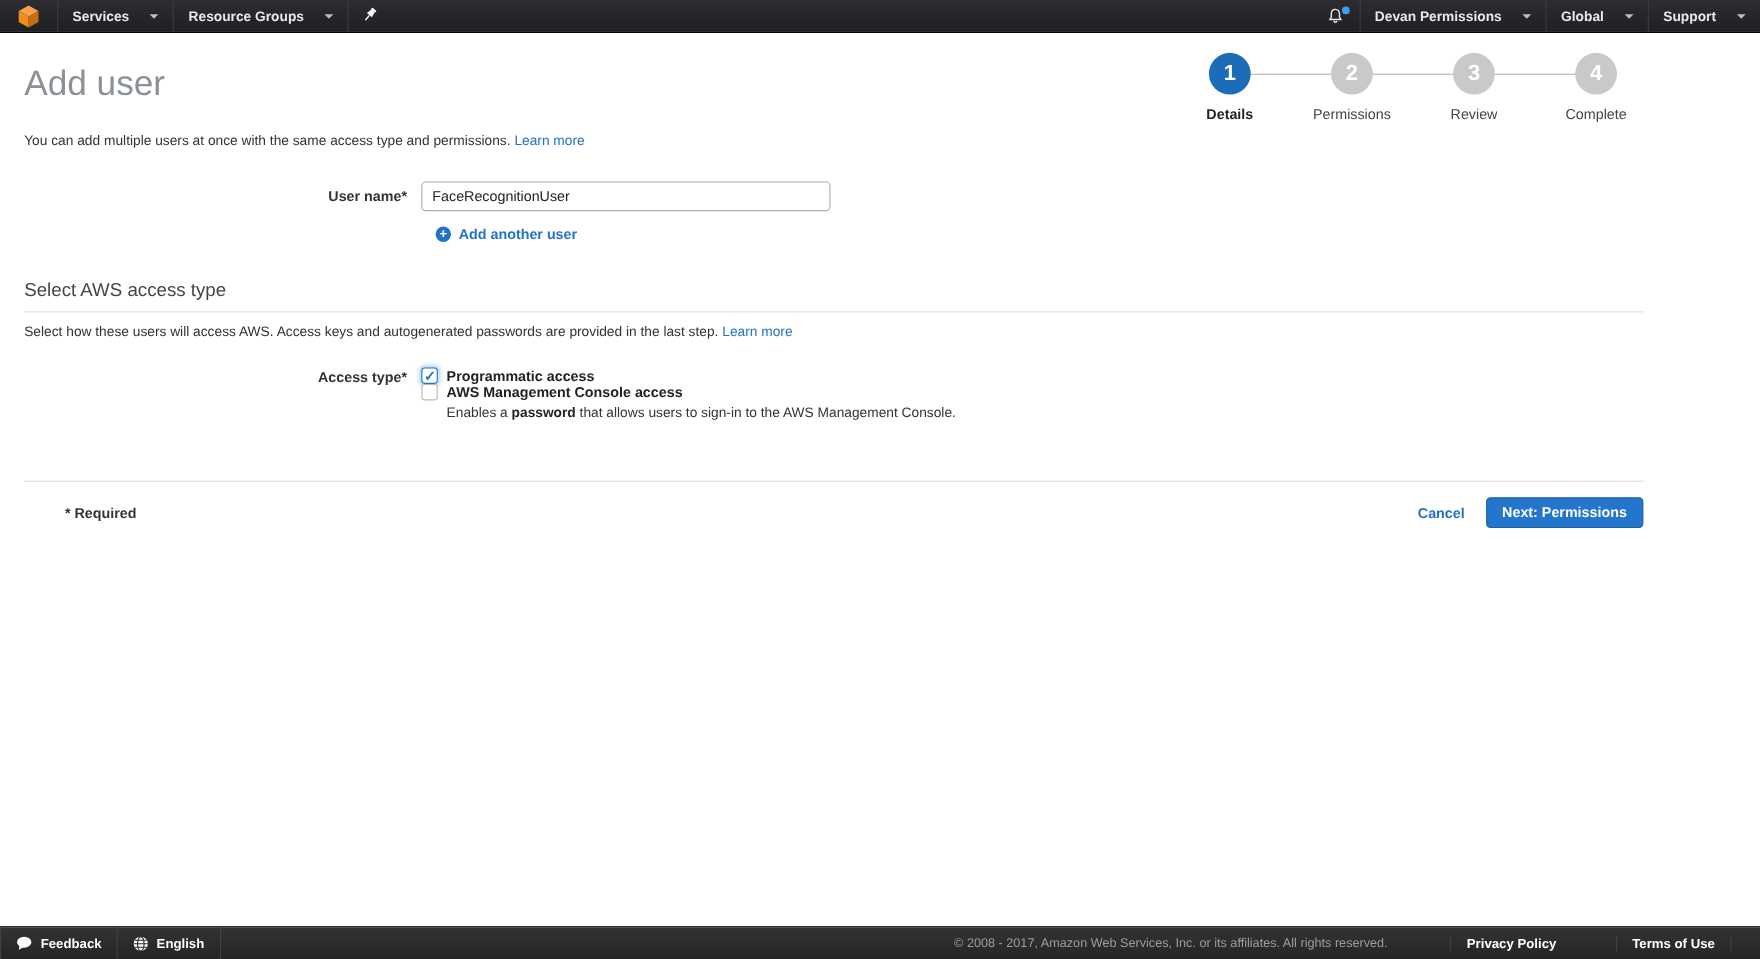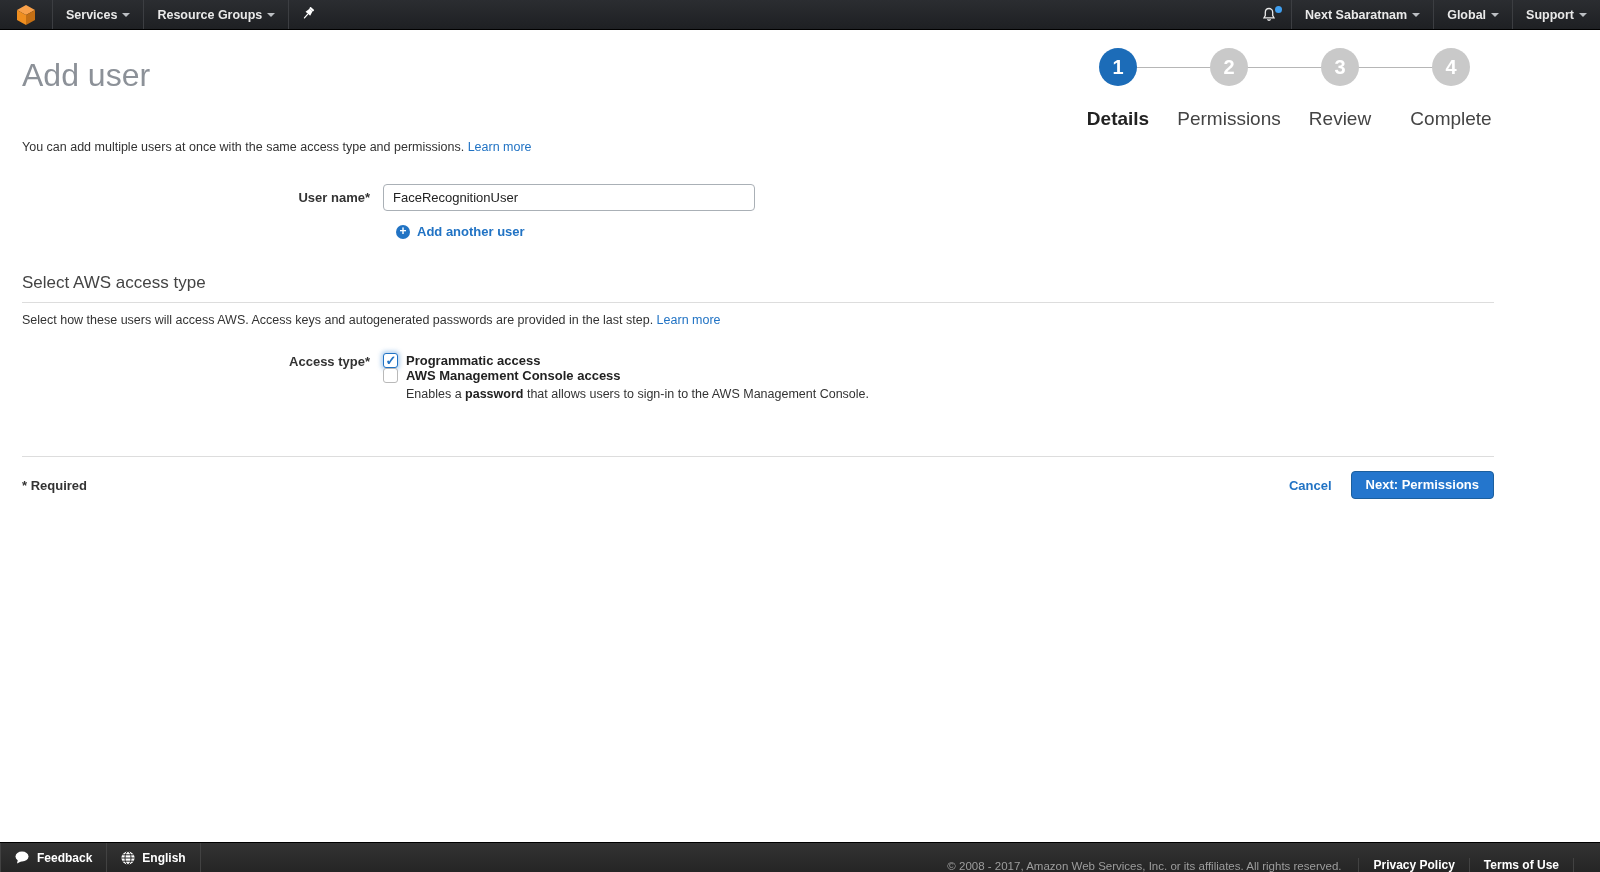--- a/index.html
+++ b/index.html
@@ -8,39 +8,39 @@
   .viewport { position: relative; width: 1600px; height: 872px; background: #fff; overflow: hidden; }
 
   
   .topnav {
     height: 30px; width: 100%;
     background: linear-gradient(180deg, #2b2d31 0%, #1e2023 100%);
     border-bottom: 1px solid #000;
     display: flex; align-items: stretch;
     color: #e9e9e9; font-size: 12.5px; font-weight: bold;
   }
-  .ncell { display: flex; align-items: center; gap: 5px; padding: 0 13px; cursor: pointer; }
+  .ncell { display: flex; align-items: center; gap: 19px; padding: 0 13px; cursor: pointer; }
   .nsep { width: 1px; background: #3c3e42; }
   .logo-cell { padding: 0 16px; }
   .caret { width: 0; height: 0; border-left: 4px solid transparent; border-right: 4px solid transparent; border-top: 4px solid #bcbfc3; display: inline-block; }
   .nav-right { margin-left: auto; display: flex; align-items: stretch; }
   .bell-wrap { position: relative; display: flex; align-items: center; padding: 0 14px; }
   .notif-dot { position: absolute; top: 6px; right: 9px; width: 7px; height: 7px; border-radius: 50%; background: #3f9ff0; }
 
   
   .page { padding: 0 106px 0 22px; }
   .page-header { display: flex; justify-content: space-between; }
   .page-title { margin-top: 27px; font-size: 32px; font-weight: 400; color: #8c9198; }
 
   .steps { margin-top: 18px; margin-right: 24px; position: relative; display: flex; gap: 73px; }
   .steps-line { position: absolute; top: 19px; left: 19px; right: 19px; height: 1px; background: #b6b6b6; }
   .step { width: 38px; display: flex; flex-direction: column; align-items: center; position: relative; }
   .step-circle { width: 38px; height: 38px; border-radius: 50%; background: #c9c9c9; color: #fff; font-size: 20px; font-weight: bold; text-align: center; line-height: 38px; }
   .step.active .step-circle { background: #1c6cb8; }
-  .step-label { margin-top: 22px; font-size: 19px; color: #444; white-space: nowrap; }
+  .step-label { margin-top: 10px; font-size: 13px; color: #444; white-space: nowrap; }
   .step.active .step-label { font-weight: bold; color: #222; }
 
   .section-heading { margin-top: 27px; font-size: 17px; font-weight: 400; color: #444; padding-bottom: 9px; border-bottom: 1px solid #ddd; }
   .section-desc { margin-top: 10px; font-size: 12.5px; color: #333; }
   a.link { color: #2173c4; text-decoration: none; cursor: pointer; }
 
   .form-row { display: flex; margin-top: 30px; }
   .form-label { width: 361px; text-align: right; padding-right: 13px; padding-top: 6px; font-size: 13px; font-weight: bold; color: #333; }
   .username-input { width: 372px; height: 27px; border: 1px solid #aab0b6; border-radius: 4px; padding: 0 9px; font-size: 13px; color: #222; font-family: "Liberation Sans", sans-serif; }
 
@@ -53,34 +53,34 @@
   .access-row .form-label { padding-top: 1px; }
   .option-head { display: flex; align-items: flex-start; gap: 8px; }
   .checkbox { width: 15px; height: 15px; min-width: 15px; border: 1px solid #b9b9b9; border-radius: 3px; background: #fff; position: relative; cursor: pointer; }
   .checkbox.checked { border-color: #2173c4; box-shadow: 0 0 4px 2px rgba(90,155,220,.45); }
   .checkbox.checked::after { content: "✓"; position: absolute; left: 1.5px; top: -1.5px; color: #2173c4; font-size: 13px; font-weight: bold; }
   .option-title { font-size: 13px; font-weight: bold; color: #222; cursor: pointer; }
   .option-desc { margin: 4px 0 9px 23px; font-size: 12.5px; color: #333; }
   .option-desc b { color: #222; }
 
   .bottom-divider { border: none; border-top: 1px solid #ddd; margin-top: 46px; }
-  .actions-row { display: flex; align-items: center; margin-top: 14px; }
+  .actions-row { display: flex; align-items: center; margin-top: 14px; margin-left: 37px; }
   .required-note { font-size: 13px; font-weight: bold; color: #333; }
   .actions-spacer { flex: 1; }
   .cancel-link { font-size: 13px; font-weight: bold; margin-right: 19px; }
   .next-btn { background: #2476cd; border: 1px solid #1b5f9e; color: #fff; font-size: 13px; font-weight: bold; font-family: "Liberation Sans", sans-serif; padding: 5px 14px 6px; border-radius: 4px; cursor: pointer; }
 
   
   .footer { position: absolute; bottom: 0; left: 0; width: 100%; height: 30px;
     background: linear-gradient(180deg, #333333 0%, #252525 100%);
     border-top: 1px solid #000;
     display: flex; align-items: stretch; font-size: 12px; }
   .fcell { display: flex; align-items: center; gap: 7px; padding: 0 14px; color: #fff; font-weight: bold; border-right: 1px solid #424242; cursor: pointer; }
   .fcell.first { border-left: 1px solid #424242; }
-  .footer-right { margin-left: auto; display: flex; align-items: flex-end; }
+  .footer-right { margin-left: auto; display: flex; align-items: center; gap: 40px; }
   .copyright { display: flex; align-items: center; color: #9d9d9d; padding: 0 17px; font-size: 11.5px; }
   .fcell.flink { border-left: 1px solid #424242; border-right: none; }
   .fcell.flast { border-right: 1px solid #424242; margin-right: 26px; }
 </style>
 </head>
 <body>
 
 <div class="viewport">
 
   <div class="topnav">
@@ -115,21 +115,21 @@
     <div class="nav-right">
       <div class="bell-wrap">
         <svg width="16" height="17" viewBox="0 0 16 17">
           <path d="M8 2.5 C5.6 2.5 4.3 4.3 4.3 6.6 L4.3 9.5 L3 11.8 L13 11.8 L11.7 9.5 L11.7 6.6 C11.7 4.3 10.4 2.5 8 2.5 Z" fill="none" stroke="#e9e9e9" stroke-width="1.3"></path>
           <path d="M6.5 13.2 A1.6 1.6 0 0 0 9.5 13.2" fill="none" stroke="#e9e9e9" stroke-width="1.3"></path>
         </svg>
         <span class="notif-dot"></span>
       </div>
       <div class="nsep"></div>
       <div class="ncell">
-        <span>Next Sabaratnam</span>
+        <span>Devan Permissions</span>
         <span class="caret"></span>
       </div>
       <div class="nsep"></div>
       <div class="ncell">
         <span>Global</span>
         <span class="caret"></span>
       </div>
       <div class="nsep"></div>
       <div class="ncell">
         <span>Support</span>

